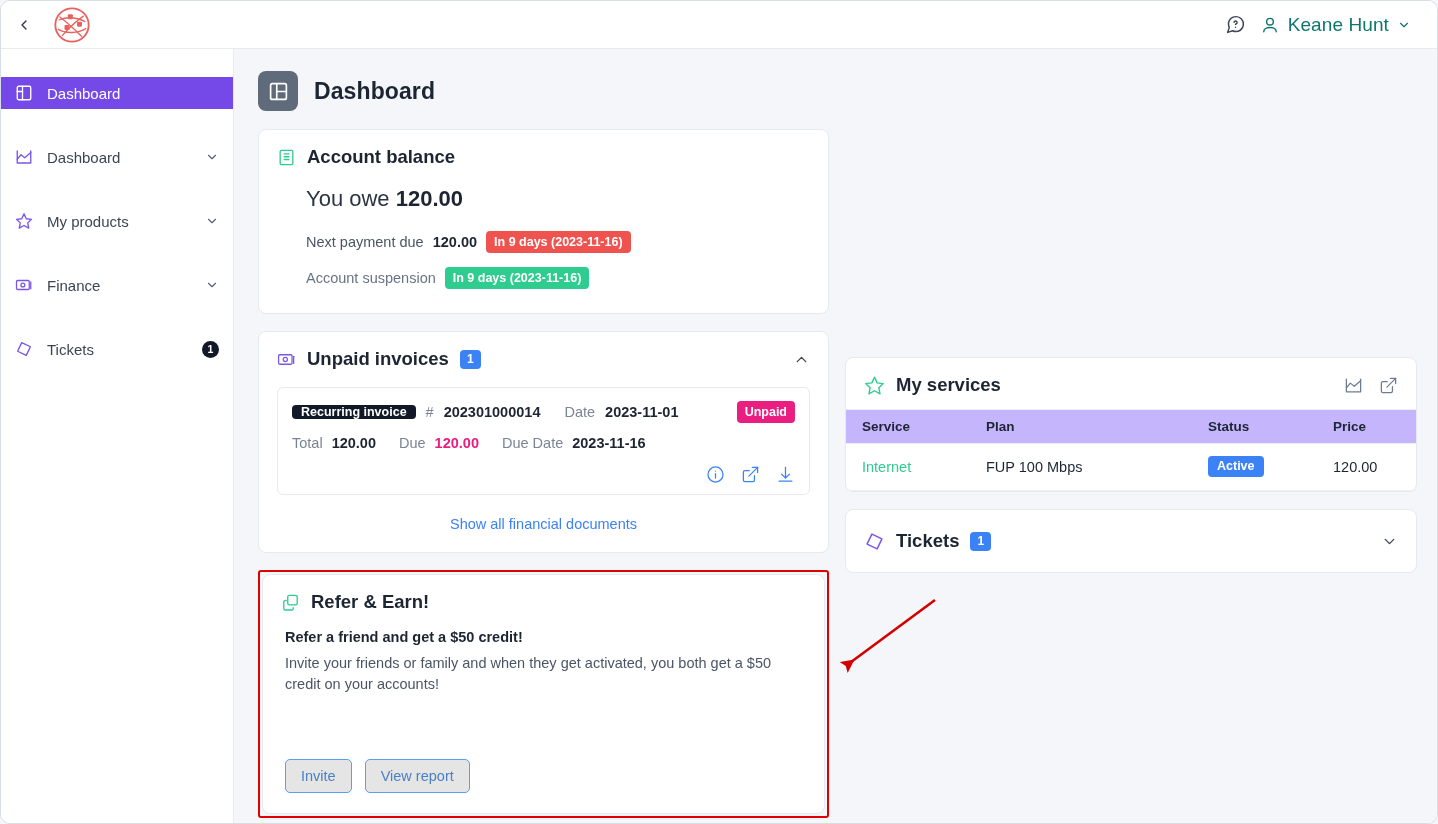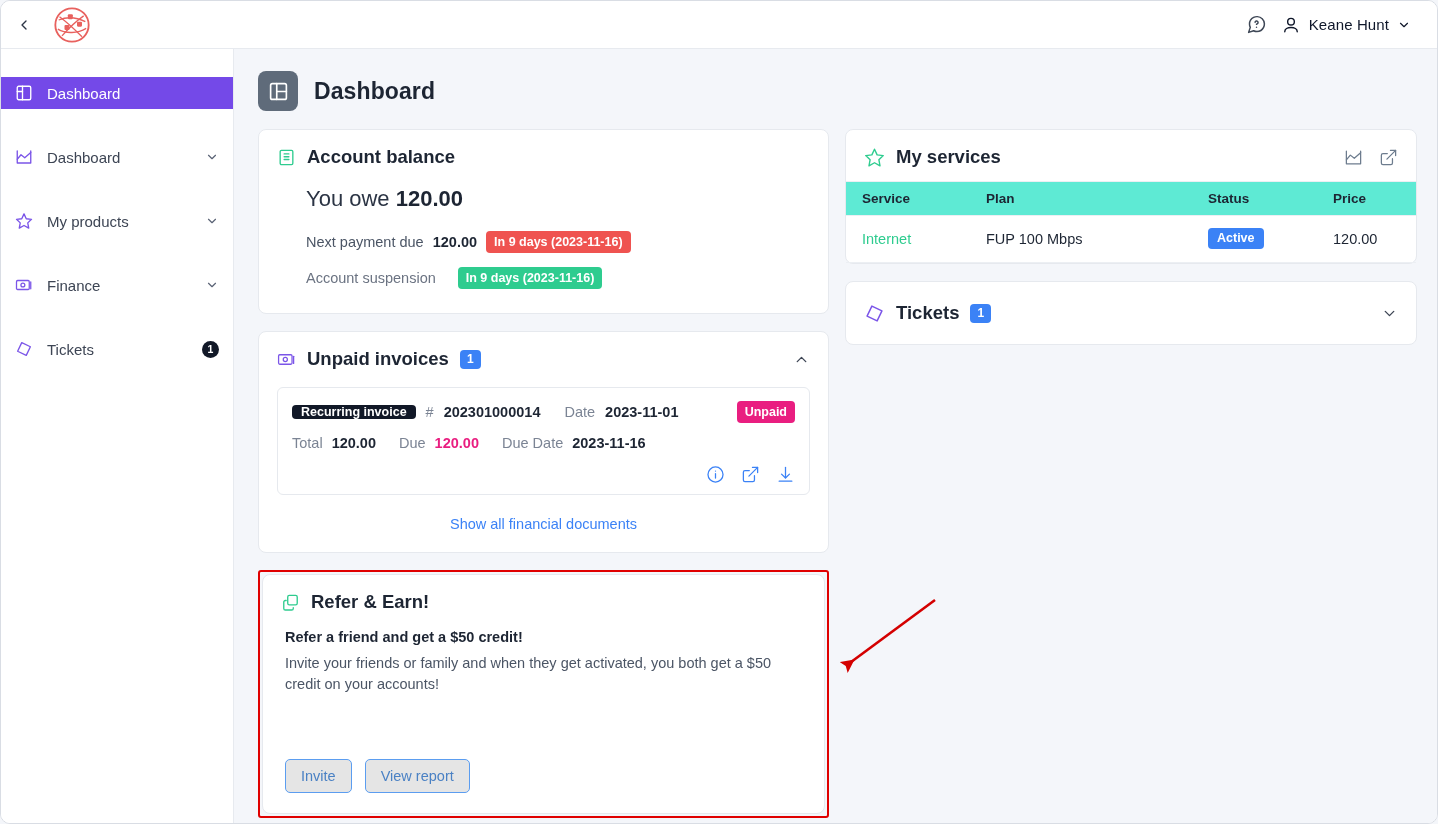--- a/index.html
+++ b/index.html
@@ -52,22 +52,22 @@
     gap: 14px;
     padding-right: 26px;
     height: 48px;
   }
   .help-icon { display:flex; align-items:center; cursor:pointer; color:#3e4756; }
   .user-menu {
     display: flex;
     align-items: center;
     gap: 8px;
     cursor: pointer;
-    color: #0f172a;
-    font-size: 15px;
+    color: #0f766e;
+    font-size: 19px;
   }
   .user-menu .uname { letter-spacing: .1px; }
 
   
   .sidebar {
     position: absolute;
     left: 0; top: 48px;
     width: 233px;
     height: 775px;
     background: #ffffff;
@@ -146,21 +146,21 @@
     font-size: 23px;
     font-weight: bold;
     color: #1d2533;
     letter-spacing: .1px;
   }
 
   .cols {
     display: flex;
     gap: 16px;
     padding: 18px 25px 0 24px;
-    align-items: flex-start;
+    align-items: center;
   }
   .col-left { width: 571px; flex: 0 0 571px; }
   .col-right { width: 572px; flex: 0 0 572px; }
 
   .card {
     background: #ffffff;
     border: 1px solid #e6e9ee;
     border-radius: 8px;
     margin-bottom: 17px;
   }
@@ -212,21 +212,21 @@
     align-items: center;
     gap: 9px;
     font-size: 14.5px;
     color: #4b5565;
   }
   .pay-row .strong { font-weight: bold; color: #1d2533; }
   .susp-row {
     padding: 14px 18px 24px 47px;
     display: flex;
     align-items: center;
-    gap: 22px;
+    gap: 9px;
     font-size: 14.5px;
     color: #6b7382;
   }
   .pill {
     color: #ffffff;
     font-size: 12.5px;
     font-weight: bold;
     border-radius: 4px;
     padding: 4px 8px;
     line-height: 14px;
@@ -325,21 +325,21 @@
     margin-top: 43px;
   }
 
   
   .svc-table { width: 100%; border-collapse: collapse; margin-top: 13px; }
   .svc-table th {
     text-align: left;
     font-size: 13.5px;
     font-weight: bold;
     color: #1d2533;
-    background: #5eead4;
+    background: #c4b5fd;
     border-top: 1px solid #eceff3;
     border-bottom: 1px solid #eceff3;
     padding: 9px 0 9px 0;
   }
   .svc-table td {
     font-size: 14.5px;
     color: #1d2533;
     padding: 12px 0 13px 0;
     border-bottom: 1px solid #eceff3;
   }

